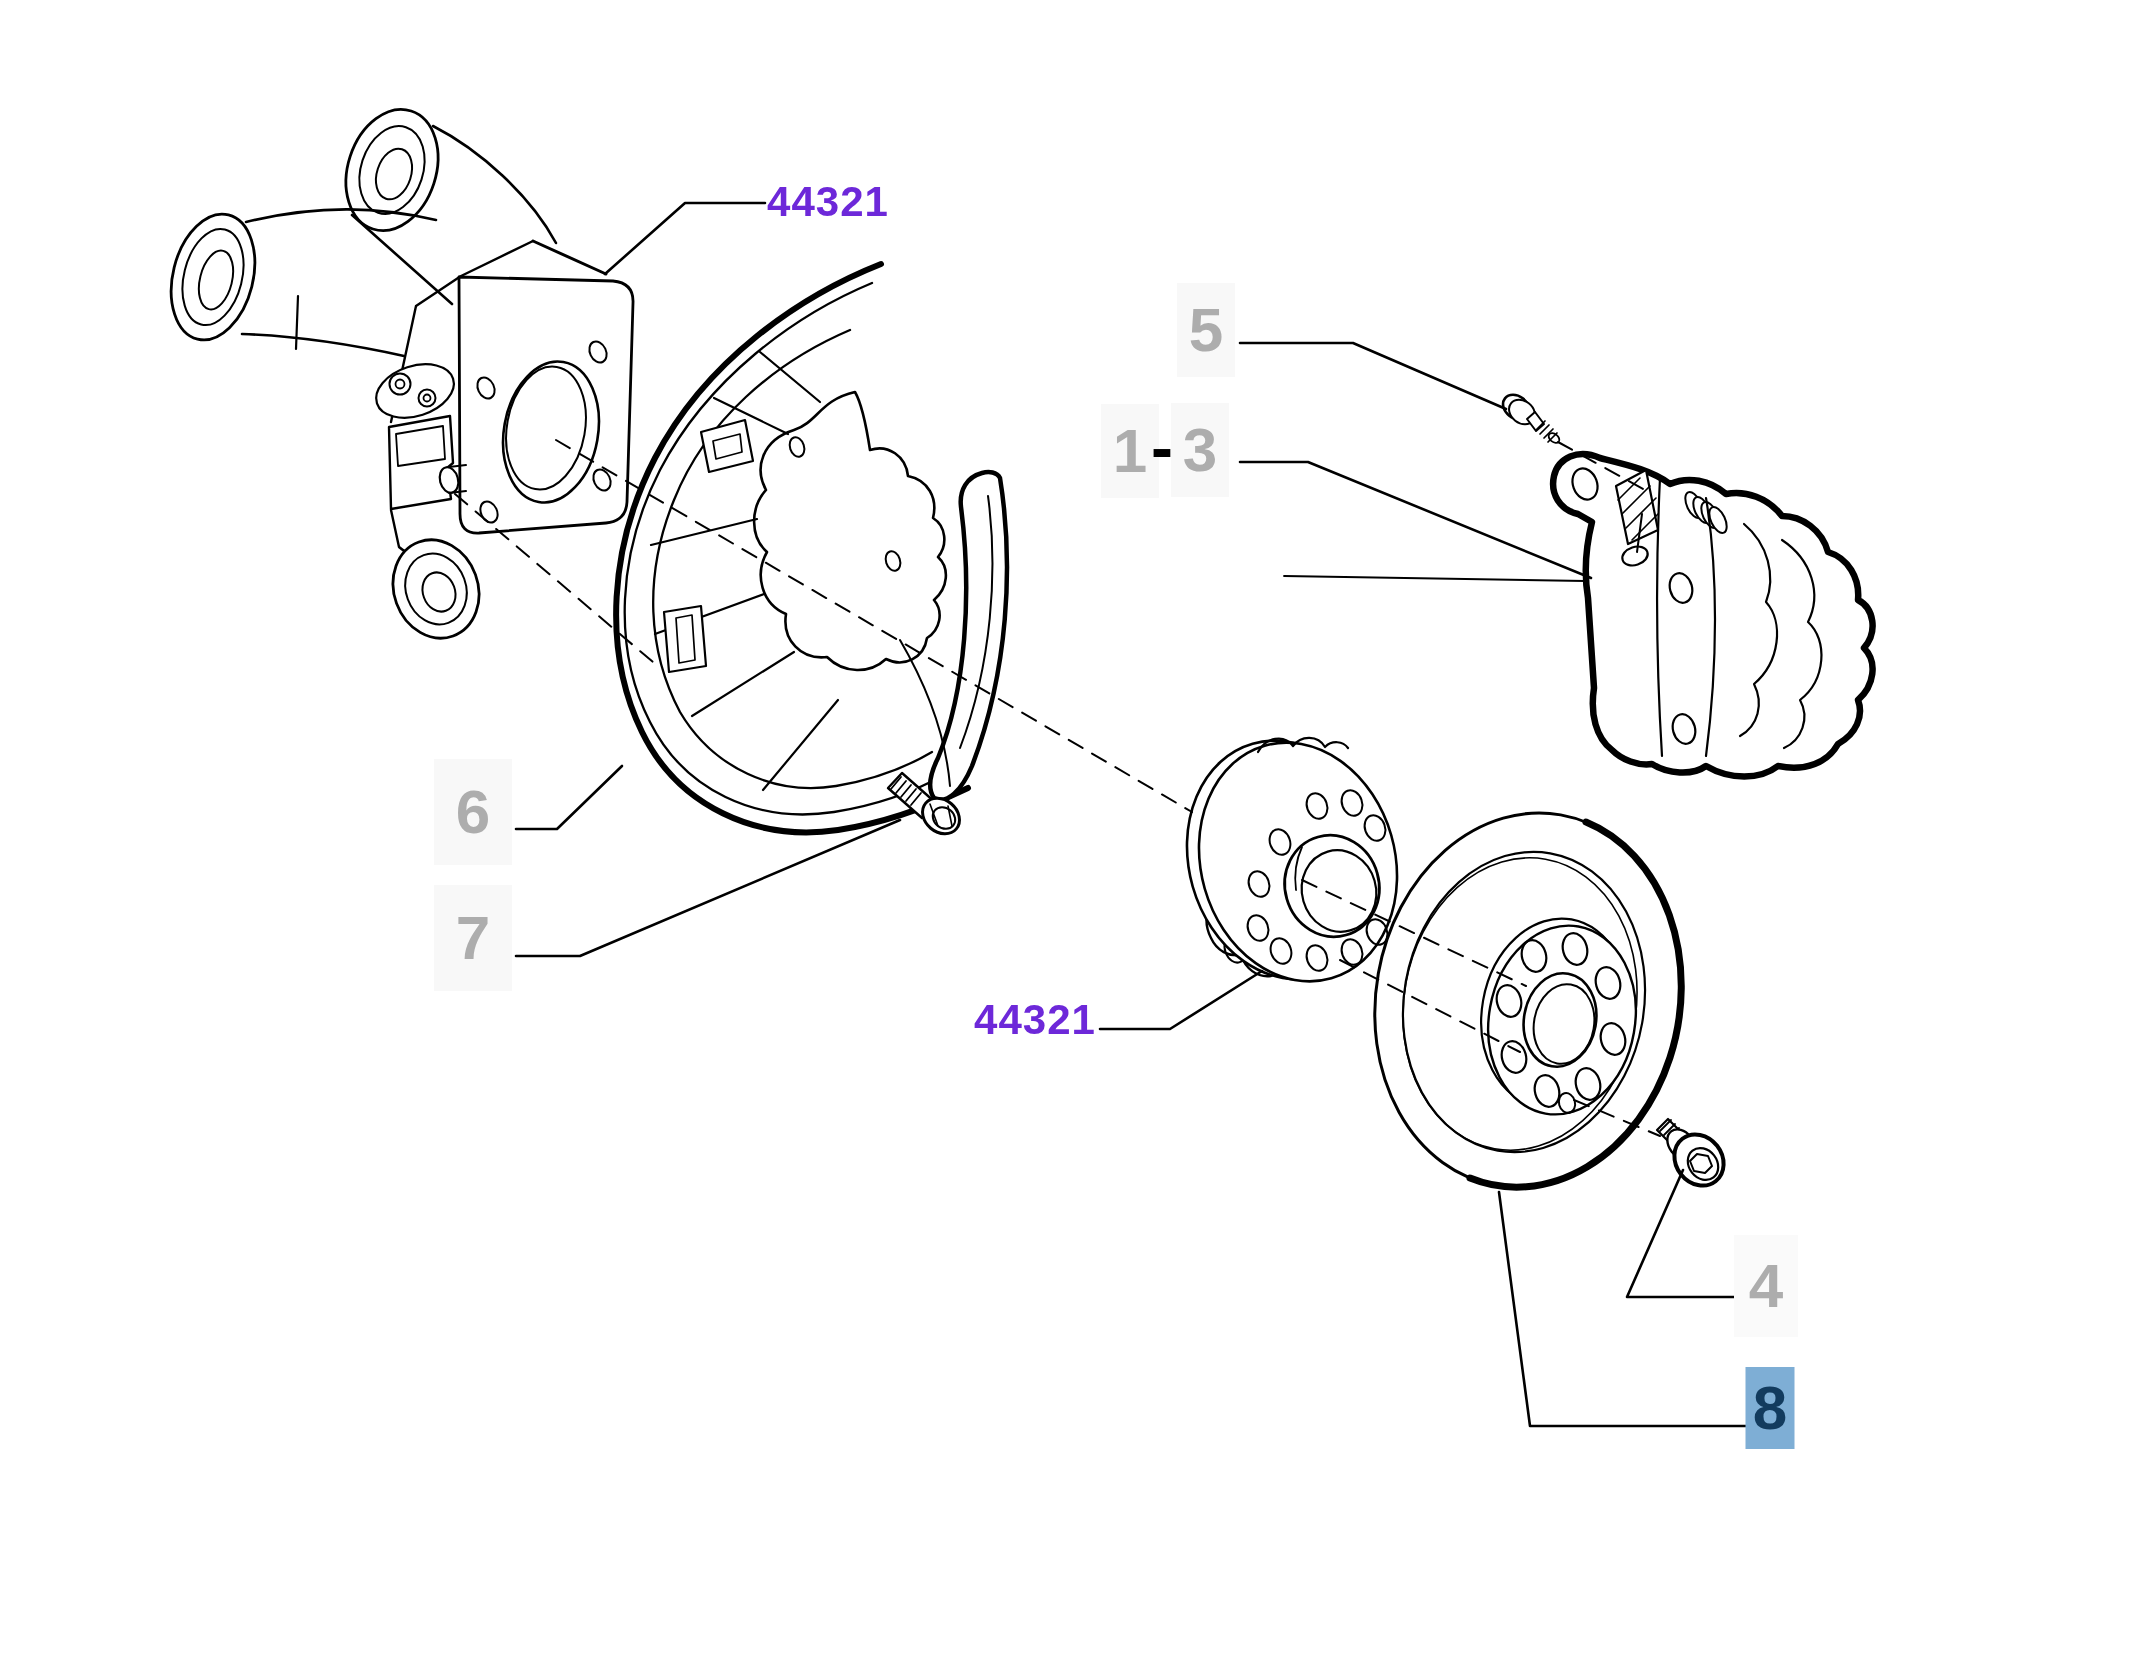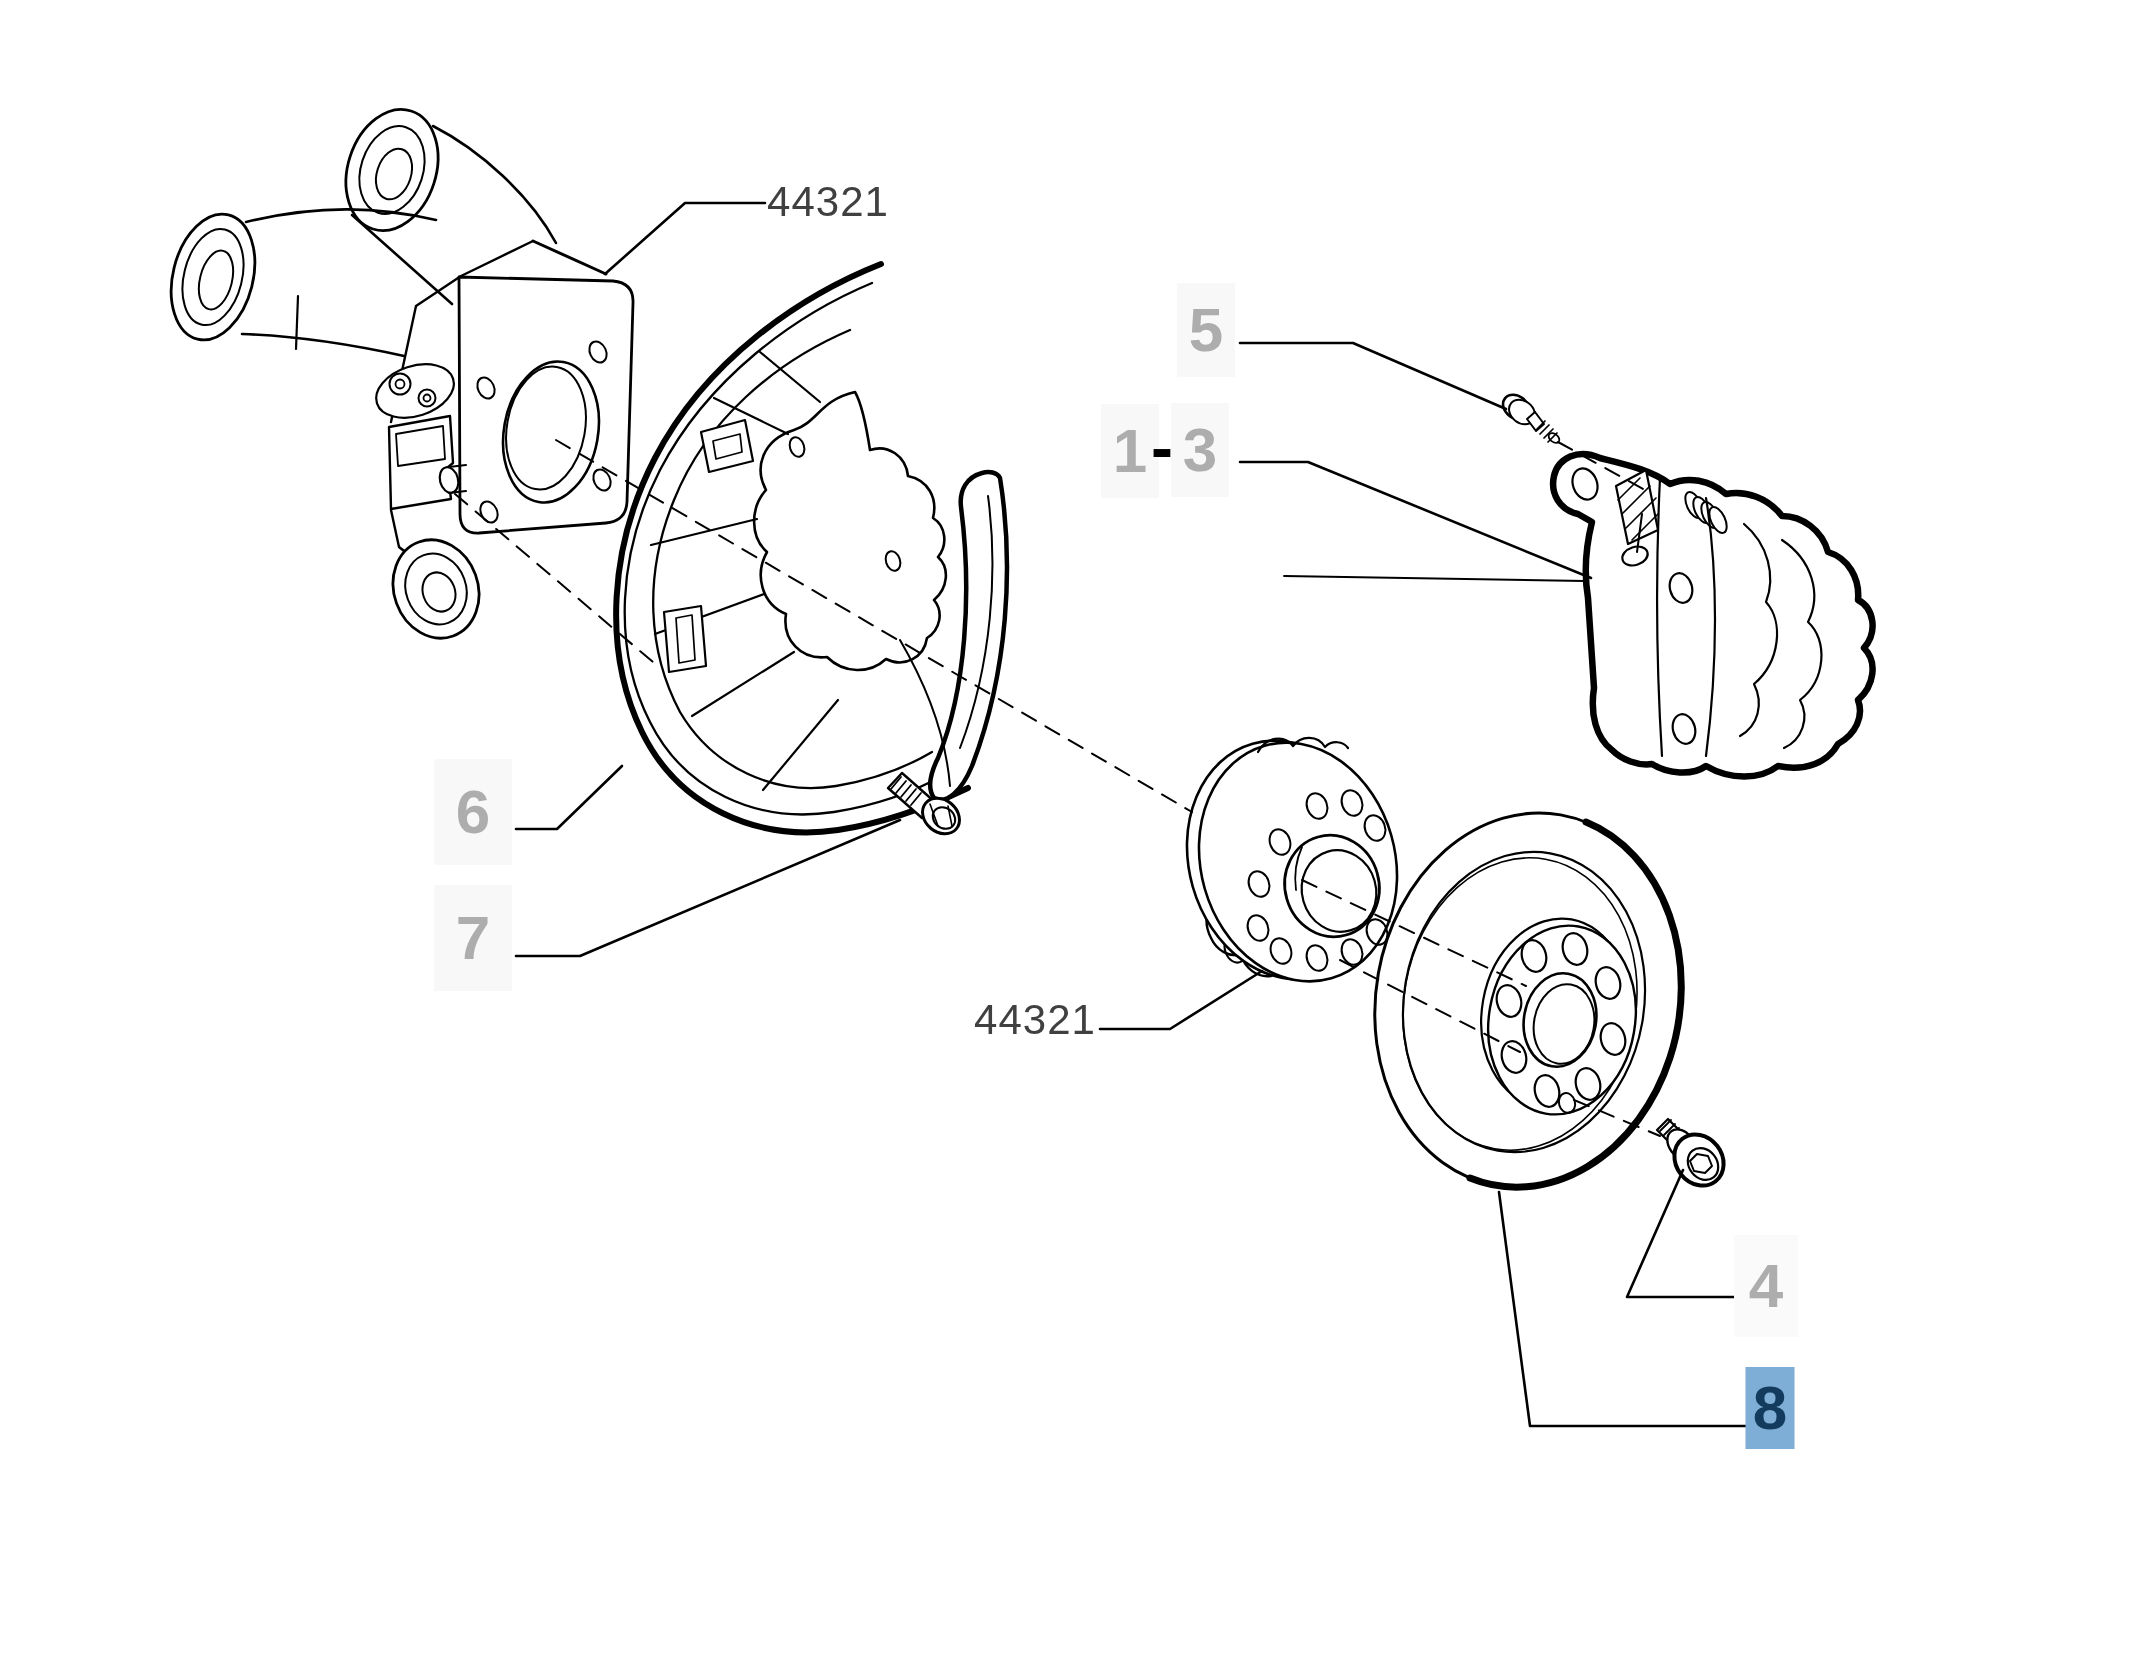--- a/index.html
+++ b/index.html
@@ -1,21 +1,21 @@
 <!DOCTYPE html>
 <html><head>
 <meta charset="utf-8">
 <style>
   html,body{margin:0;padding:0;background:#fff;}
   .stage{position:relative;width:2146px;height:1676px;background:#fff;overflow:hidden;
          font-family:"Liberation Sans", sans-serif;}
   .stage svg{position:absolute;left:0;top:0;}
   .co{position:absolute;display:flex;align-items:center;justify-content:center;
       transform:translate(-50%,-50%);white-space:nowrap;}
-  .partnum{font-size:42px;font-weight:400;color:#404040;letter-spacing:1px;}
+  .partnum{font-size:42px;font-weight:700;color:#6d28d9;letter-spacing:1px;}
   .numbox{width:58px;height:94px;background:#f8f8f8;}
   .numbox.wide{width:78px;height:106px;}
   .numbox.white4{width:64px;height:102px;background:#fafafa;}
   .idx{font-size:62px;font-weight:bold;color:#adadad;line-height:1;}
   .sep{font-size:66px;font-weight:bold;color:#000;line-height:1;}
   .hl{width:49px;height:82px;background:#7eaed5;}
   .hl .idx{color:#123b5e;}
 </style>
 </head>
 <body>

